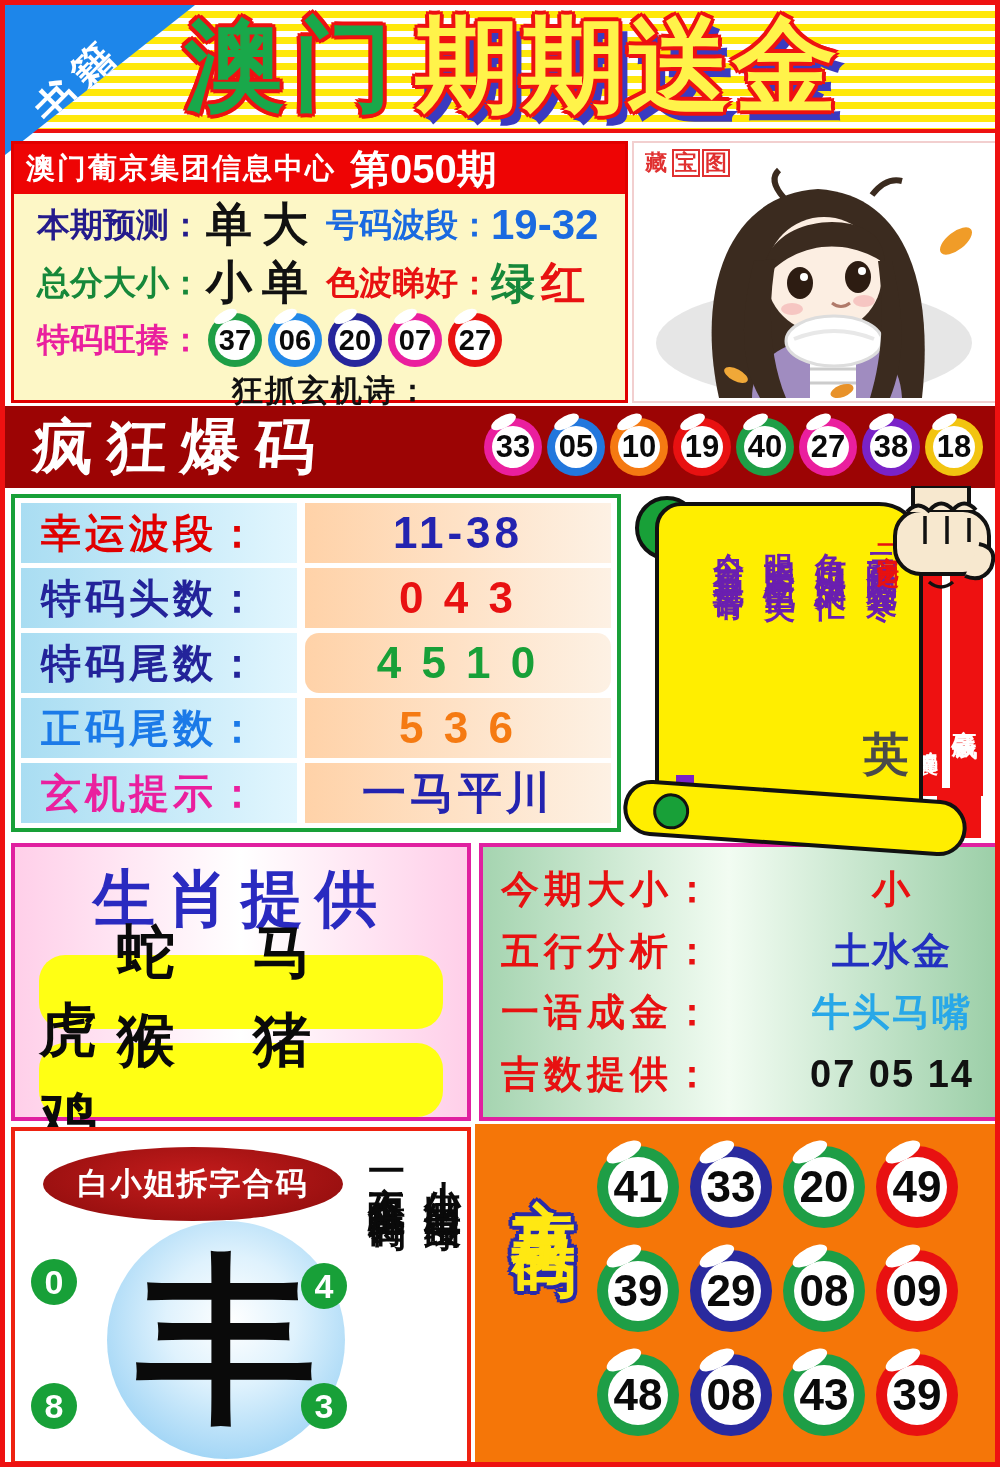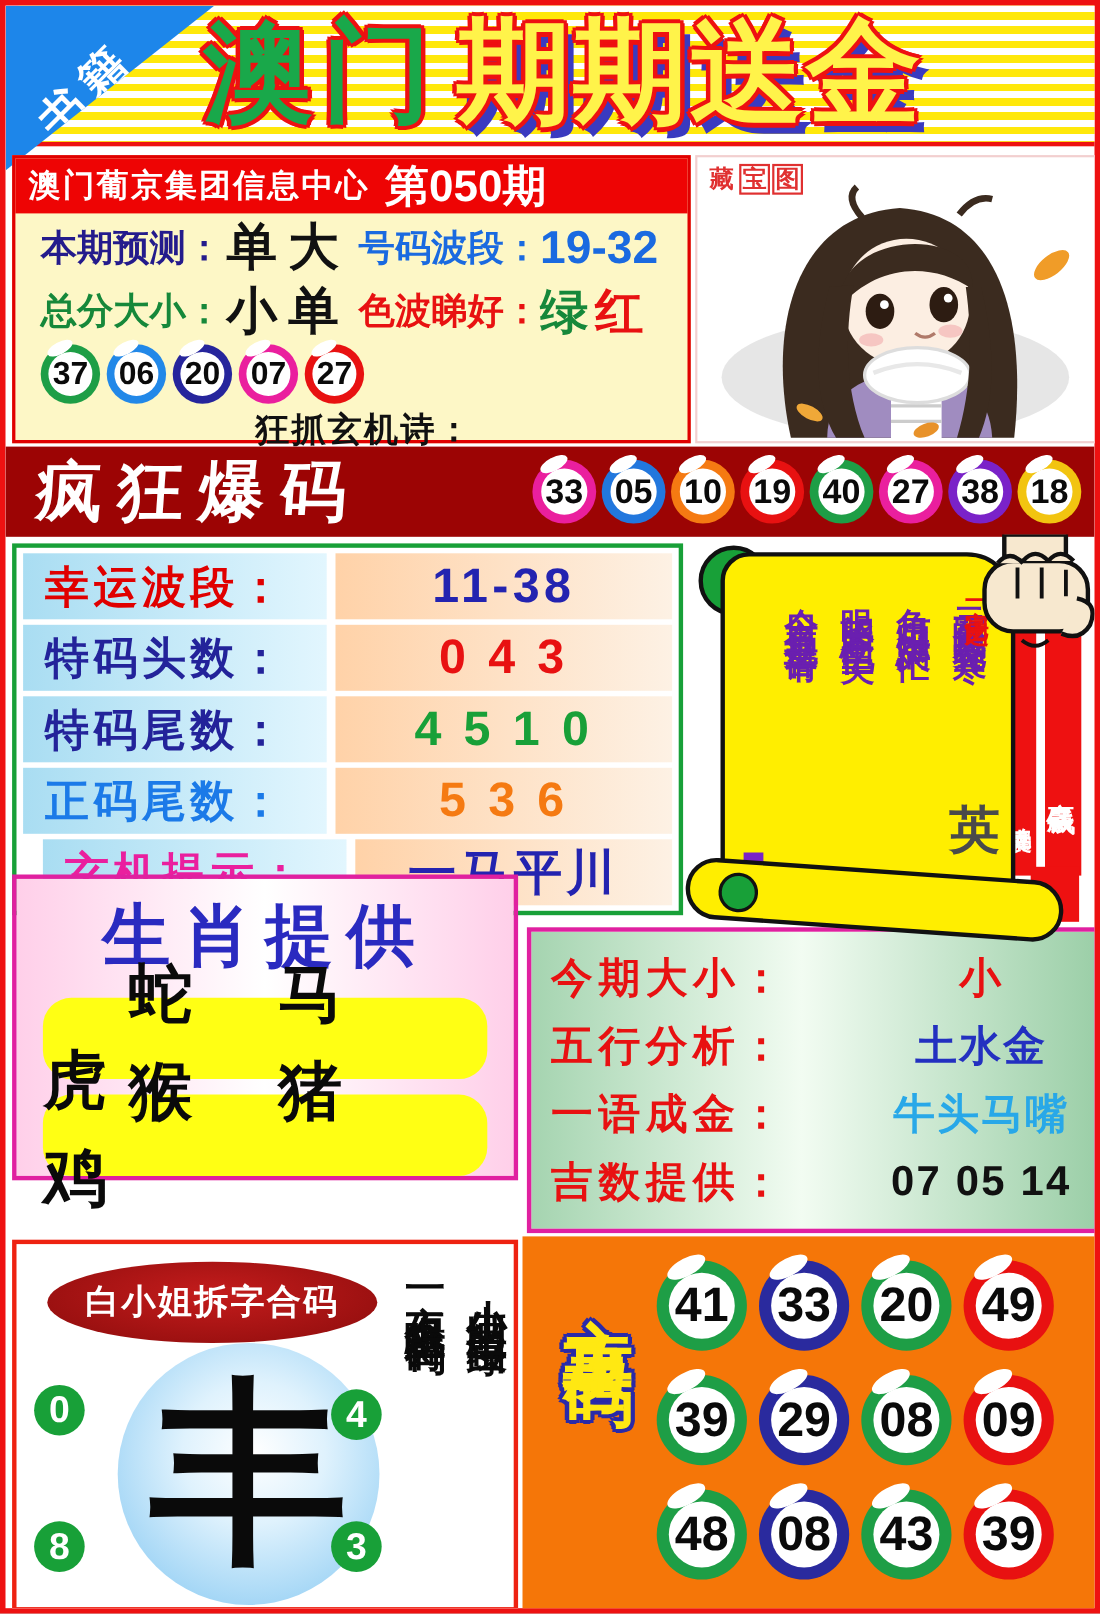--- a/index.html
+++ b/index.html
@@ -93,21 +93,21 @@
   .author { position:absolute; left:14px; bottom:26px; display:flex; flex-direction:column; align-items:center; gap:3px; }
   .author .sq { width:18px; height:18px; background:#7a22c8; }
   .author .nm { writing-mode:vertical-rl; color:#e81111; font-size:18px; font-weight:800; letter-spacing:2px; }
   .roll { position:absolute; left:2px; top:298px; width:344px; height:56px; background:#ffee00;
     border:4px solid #111; border-radius:30px; transform:rotate(4deg); }
   .roll .gc { position:absolute; left:26px; top:8px; width:36px; height:36px; border-radius:50%;
     background:#18a038; border:3px solid #111; }
   .fist { position:absolute; left:256px; top:-6px; }
 
   
-  .zodiac { position:absolute; left:6px; top:790px; width:460px; height:278px;
+  .zodiac { position:absolute; left:6px; top:838px; width:460px; height:278px;
     border:4px solid #e020a0; background:linear-gradient(90deg,#ffcfe9,#ffffff 50%,#ffcfe9); }
   .ztitle { text-align:center; margin-top:10px; font-size:62px; font-weight:900; color:#2a2ac0; letter-spacing:12px; }
   .pill { width:404px; height:74px; margin:14px auto 0; background:#ffff14; border-radius:26px;
     display:flex; align-items:center; justify-content:center; font-size:58px; font-weight:900; color:#0a0a0a;
     letter-spacing:78px; text-indent:78px; }
 
   
   .analysis { position:absolute; left:474px; top:838px; width:520px; height:278px;
     border:4px solid #e020a0; background:linear-gradient(90deg,#a5d4b0,#f2fcf2 48%,#9ccfa8);
     display:flex; flex-direction:column; justify-content:space-evenly; padding:6px 18px; }
@@ -166,20 +166,21 @@
       <span class="blueval">19-32</span>
     </div>
     <div class="irow r1">
       <span class="lbl green">总分大小：</span>
       <span class="bigval">小单</span>
       <span class="lbl red">色波睇好：</span>
       <span class="waveval green">绿</span>
       <span class="waveval red">红</span>
     </div>
     <div class="irow r3">
+      <span class="lbl magenta">特码旺捧：</span>
       <div class="ball ball-sm" style="background: rgb(30, 158, 70);">
           <span class="bnum">37</span>
         </div>
       <div class="ball ball-sm" style="background: rgb(34, 136, 232);">
           <span class="bnum">06</span>
         </div>
       <div class="ball ball-sm" style="background: rgb(38, 37, 156);">
           <span class="bnum">20</span>
         </div>
       <div class="ball ball-sm" style="background: rgb(234, 31, 158); justify-content: center;">
@@ -262,28 +263,28 @@
     <div class="trow">
       <div class="tlabel" style="color: rgb(224, 0, 0);">幸运波段：</div>
       <div class="tvalue" style="color: rgb(35, 35, 176);">11-38</div>
     </div>
     <div class="trow">
       <div class="tlabel" style="color: rgb(35, 35, 154);">特码头数：</div>
       <div class="tvalue" style="color: rgb(232, 17, 17);">0 4 3</div>
     </div>
     <div class="trow">
       <div class="tlabel" style="color: rgb(35, 35, 154);">特码尾数：</div>
-      <div class="tvalue" style="color: rgb(24, 160, 56);">4 5 1 0</div>
+      <div class="tvalue" style="color: rgb(24, 160, 56); border-radius: 14px;">4 5 1 0</div>
     </div>
     <div class="trow">
       <div class="tlabel" style="color: rgb(27, 122, 232);">正码尾数：</div>
       <div class="tvalue" style="color: rgb(245, 122, 18);">5 3 6</div>
     </div>
     <div class="trow">
-      <div class="tlabel" style="color: rgb(234, 31, 158); margin-left: 18px;">玄机提示：</div>
+      <div class="tlabel" style="color: rgb(234, 31, 158);">玄机提示：</div>
       <div class="tvalue" style="color: rgb(35, 35, 176);">一马平川</div>
     </div>
   </div>
 
   <div class="scrollwrap">
     <div class="ribbon ribbon-in">
         <span>锦囊</span>
       </div>
     <div class="ribbon ribbon-out">
         <span>赢钱</span>

